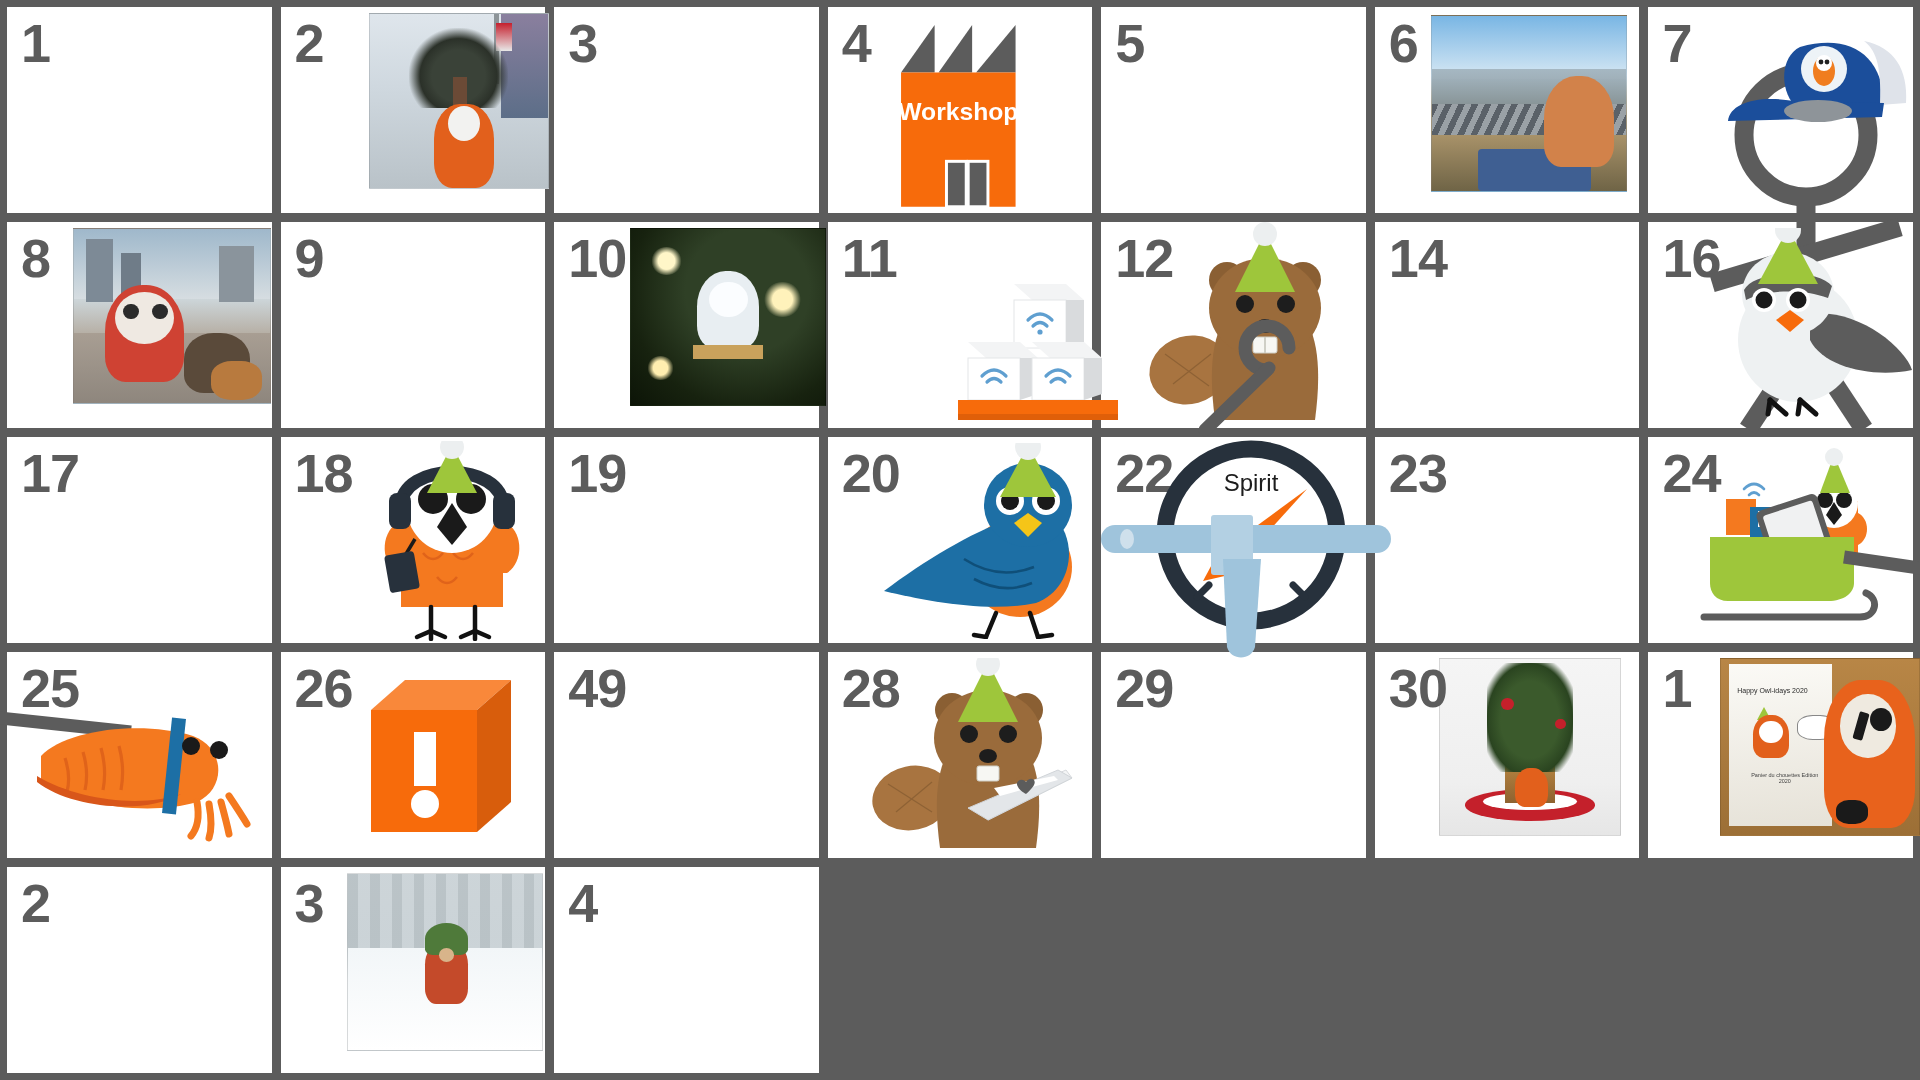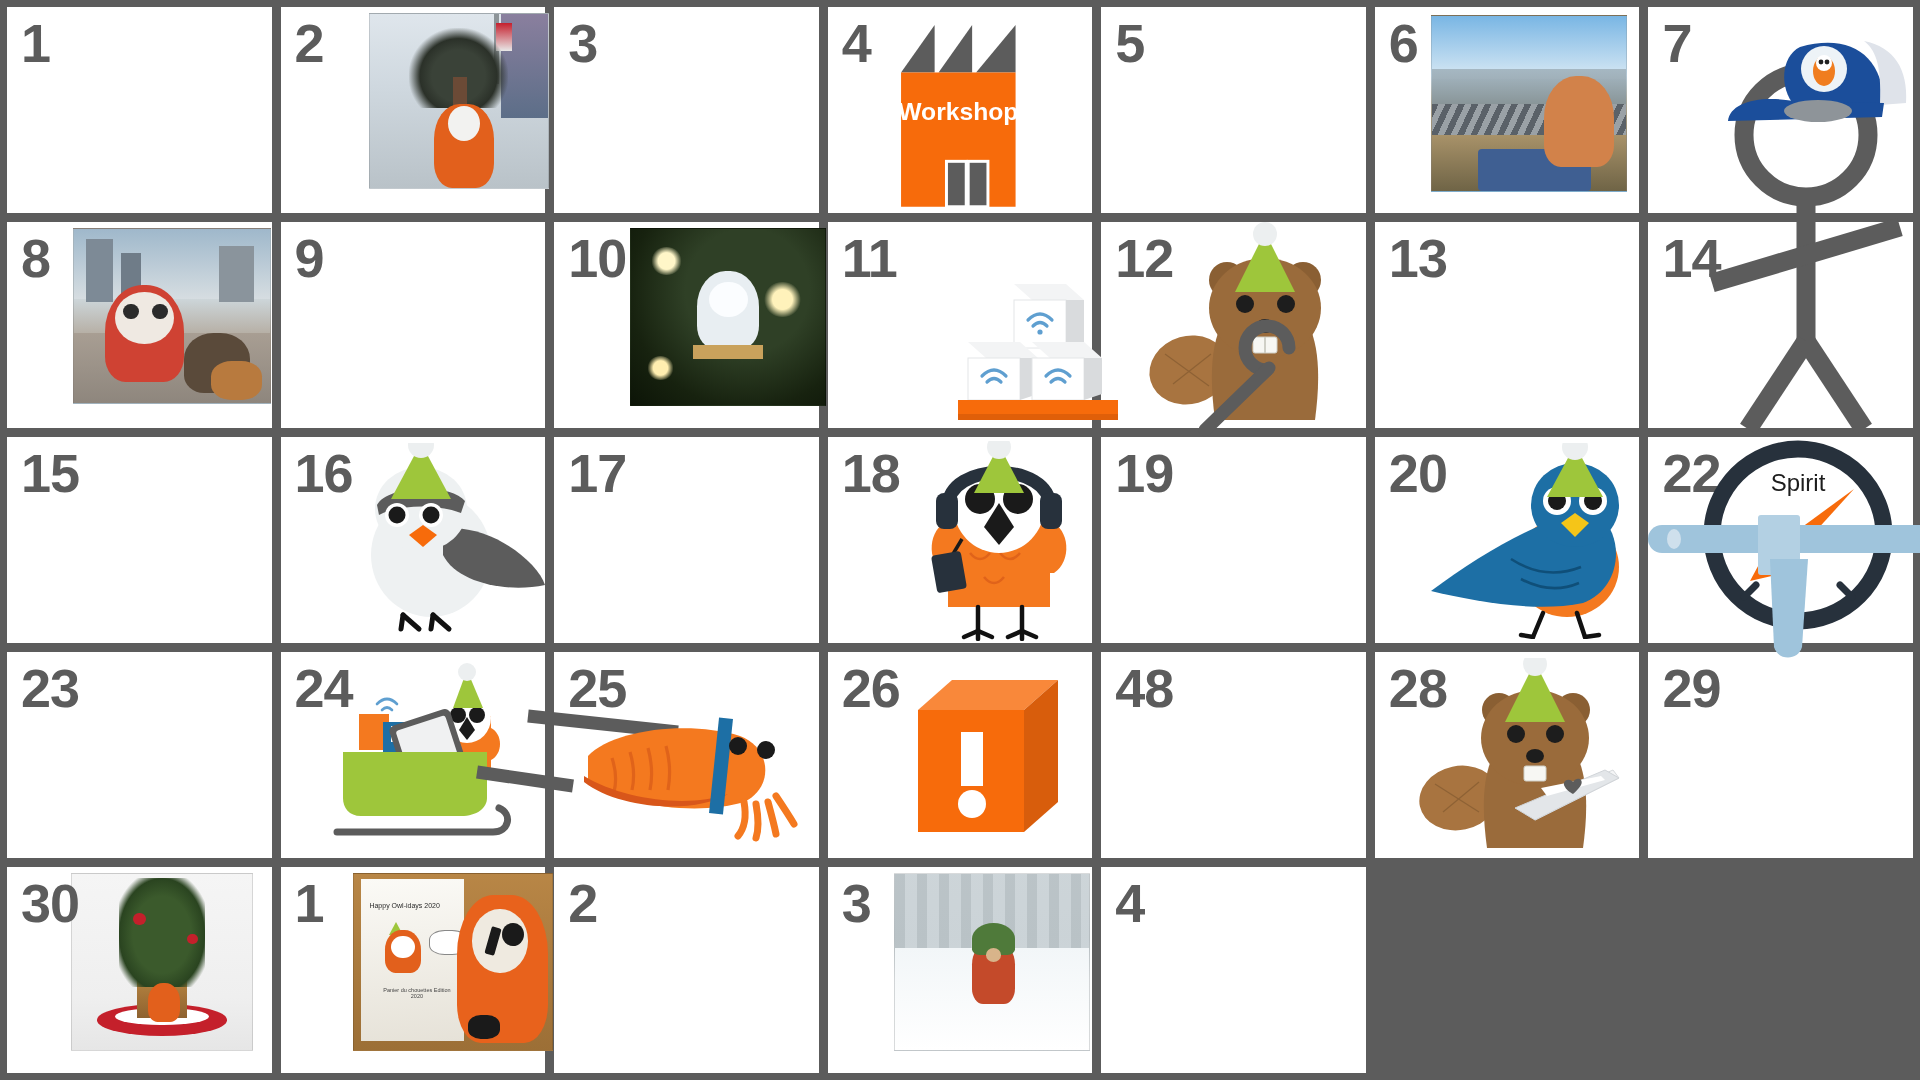--- a/index.html
+++ b/index.html
@@ -382,37 +382,27 @@
         <circle cx="112" cy="4" r="12" fill="#eceff0"></circle>
 
         <g stroke="#5c5c5c" stroke-width="13" fill="none" stroke-linecap="round">
           <path d="M136 118 a 22 22 0 1 0 -22 22"></path>
           <line x1="116" y1="138" x2="52" y2="200"></line>
         </g>
       </svg>
     </div>
   </div>
 
-  <div class="cell">
-    <div class="cell-clip">
-      <div class="daynum">13</div>
-    </div>
-  </div>
 
   <div class="cell">
     <div class="cell-clip">
       <div class="daynum">14</div>
     </div>
   </div>
 
-  <div class="cell">
-    <div class="cell-clip">
-      <div class="daynum">15</div>
-    </div>
-  </div>
 
   <div class="cell">
     <div class="cell-clip">
       <div class="daynum">16</div>
       <svg class="span-art" style="left:58px; top:6px; width:220px; height:196px;" viewBox="0 0 220 196">
 
         <ellipse cx="92" cy="112" rx="60" ry="62" fill="#eef1f2"></ellipse>
 
         <path d="M104 86 C 150 80, 198 118, 206 142 C 168 150, 118 140, 104 112 Z" fill="#5c5c5c"></path>
 
@@ -646,21 +636,21 @@
         <rect x="6" y="36" width="106" height="122" fill="#f76b0b"></rect>
         <rect x="49" y="58" width="22" height="54" fill="#ffffff"></rect>
         <polygon points="49,58 71,58 68,112 52,112" fill="#ffffff"></polygon>
         <circle cx="60" cy="130" r="14" fill="#ffffff"></circle>
       </svg>
     </div>
   </div>
 
   <div class="cell">
     <div class="cell-clip">
-      <div class="daynum">48</div>
+      <div class="daynum">49</div>
     </div>
   </div>
 
   <div class="cell">
     <div class="cell-clip">
       <div class="daynum">28</div>
       <svg class="span-art" style="left:44px; top:6px; width:210px; height:196px;" viewBox="0 0 210 196">
 
         <ellipse cx="40" cy="140" rx="40" ry="32" fill="#a87440" transform="rotate(-12 40 140)"></ellipse>
         <g stroke="#8a5f33" stroke-width="1.3" fill="none" opacity=".85">

